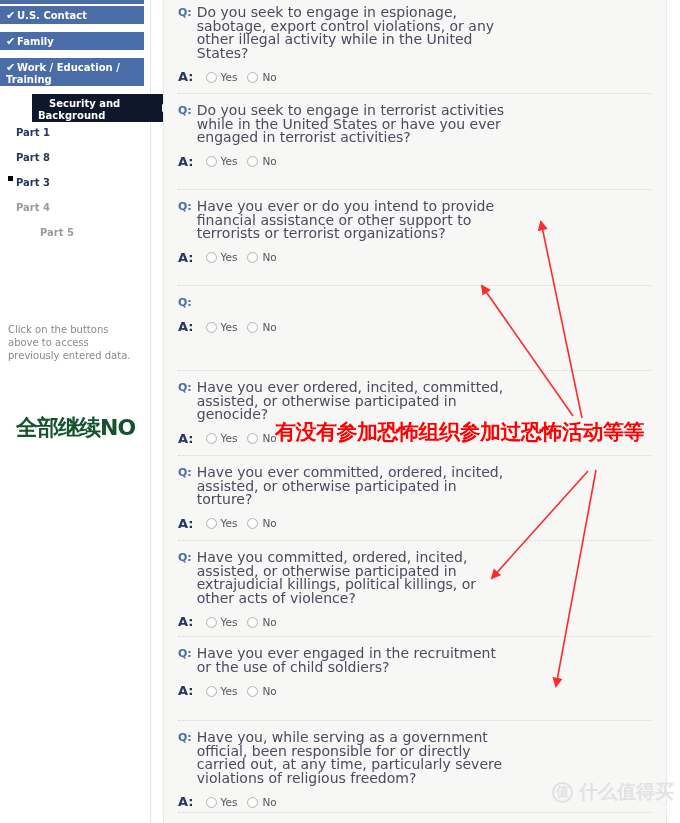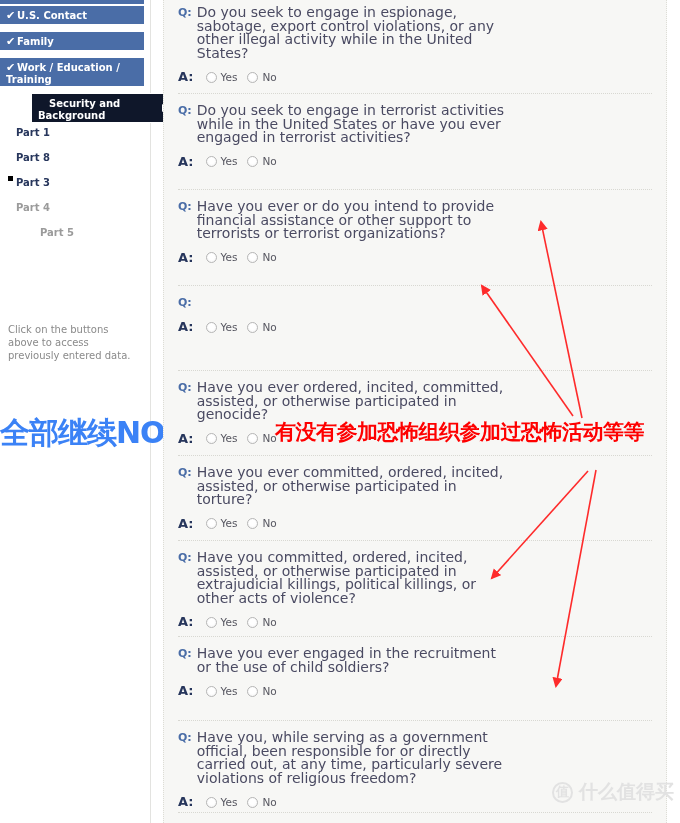--- a/index.html
+++ b/index.html
@@ -110,26 +110,26 @@
   #help-title .hl { color: #9d2b1f; }
   #help-body {
     margin-top: 7px;
     font-size: 10px;
     line-height: 13px;
     color: #8a8a8a;
   }
 
   #sidebar-annotation {
     position: absolute;
-    left: 0;
+    left: 16px;
     top: 413px;
     font-family: "DejaVu Sans", "Liberation Sans", sans-serif;
-    font-size: 30px;
-    font-weight: bold;
-    color: #3b82f6;
+    font-size: 22px;
+    font-weight: bold;
+    color: #14532d;
     letter-spacing: -1px;
     white-space: nowrap;
   }
 
   
   #content {
     position: absolute;
     left: 163px;
     top: 0;
     width: 504px;

